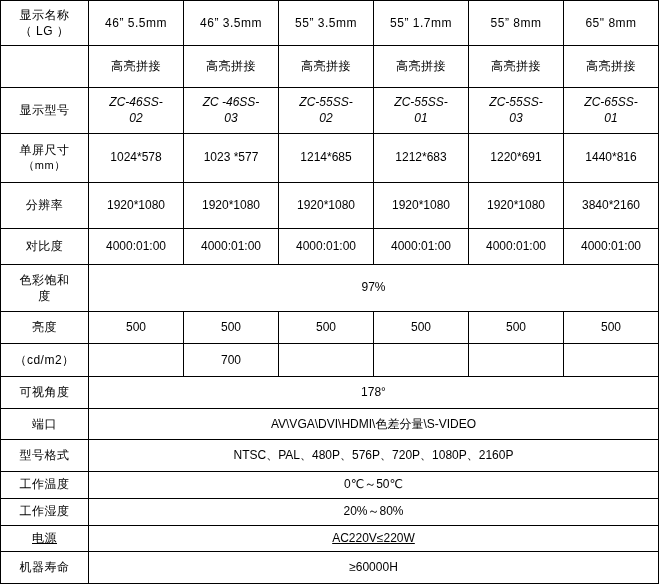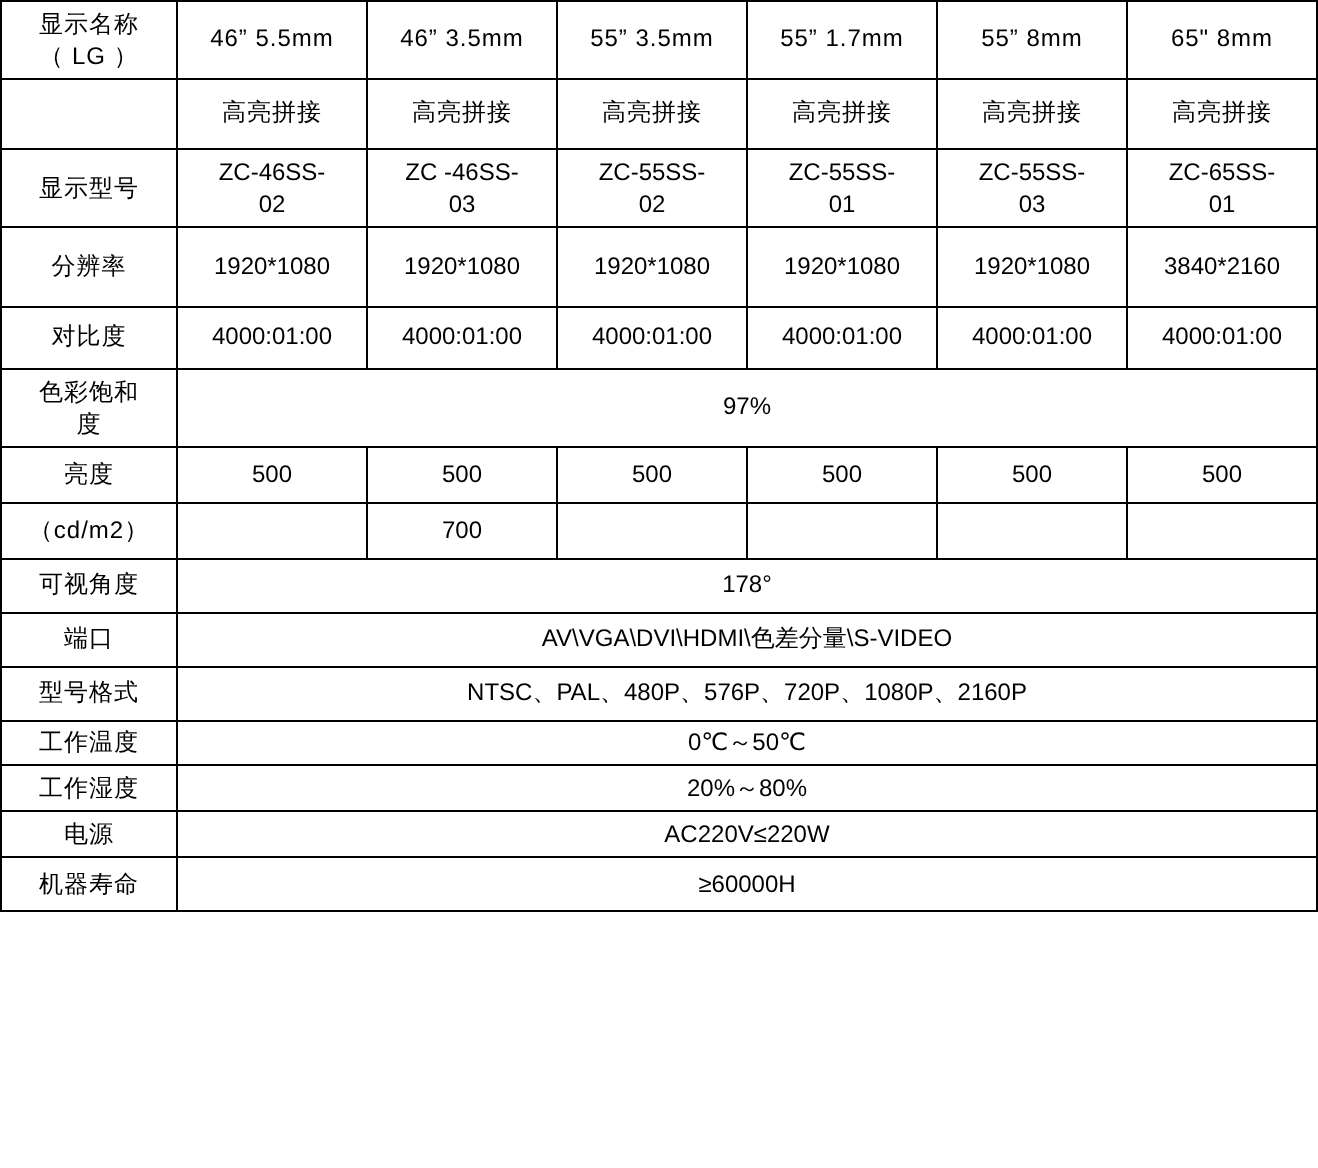--- a/index.html
+++ b/index.html
@@ -11,21 +11,21 @@
     width: 659px;
     height: 584px;
     font-family: "Liberation Sans", "DejaVu Sans", sans-serif;
     color: #000000;
     overflow: hidden;
   }
   #spec-table {
     border-collapse: collapse;
     table-layout: fixed;
     width: 659px;
-    height: 456px;
+    height: 584px;
     border: 1px solid #000000;
   }
   #spec-table td {
     border: 1px solid #000000;
     text-align: center;
     vertical-align: middle;
     font-size: 12px;
     line-height: 1.25;
     padding: 2px 1px;
     white-space: nowrap;
@@ -35,20 +35,21 @@
     font-size: 13px;
     font-weight: normal;
     letter-spacing: 0.5px;
   }
   td.cn {
     font-size: 13px;
     letter-spacing: 0.5px;
   }
   td.small {
     font-size: 11px;
+    font-style: italic;
   }
   .two-line {
     display: block;
     line-height: 1.35;
   }
   .sub {
     font-size: 11px;
   }
   .col-label { width: 88px; }
   .col-d { width: 95px; }
@@ -112,20 +113,32 @@
       <td class="small">
         <span class="two-line">ZC-55SS-</span>
         <span class="two-line">03</span>
       </td>
       <td class="small">
         <span class="two-line">ZC-65SS-</span>
         <span class="two-line">01</span>
       </td>
     </tr>
 
+    <tr style="height:40px;">
+      <td class="rowlabel">
+        <span class="two-line">单屏尺寸</span>
+        <span class="two-line sub">（mm）</span>
+      </td>
+      <td>1024*578</td>
+      <td>1023 *577</td>
+      <td>1214*685</td>
+      <td>1212*683</td>
+      <td>1220*691</td>
+      <td>1440*816</td>
+    </tr>
 
 
     <tr style="height:38px;">
       <td class="rowlabel">分辨率</td>
       <td>1920*1080</td>
       <td>1920*1080</td>
       <td>1920*1080</td>
       <td>1920*1080</td>
       <td>1920*1080</td>
       <td>3840*2160</td>
@@ -190,21 +203,21 @@
     <tr style="height:22px;">
       <td class="rowlabel">工作温度</td>
       <td colspan="6">0℃～50℃</td>
     </tr>
 
     <tr style="height:22px;">
       <td class="rowlabel">工作湿度</td>
       <td colspan="6">20%～80%</td>
     </tr>
 
-    <tr style="height:22px;">
+    <tr style="height:22px;text-decoration:underline;">
       <td class="rowlabel">电源</td>
       <td colspan="6">AC220V≤220W</td>
     </tr>
 
     <tr style="height:26px;">
       <td class="rowlabel">机器寿命</td>
       <td colspan="6">≥60000H</td>
     </tr>
   </tbody>
 </table>

